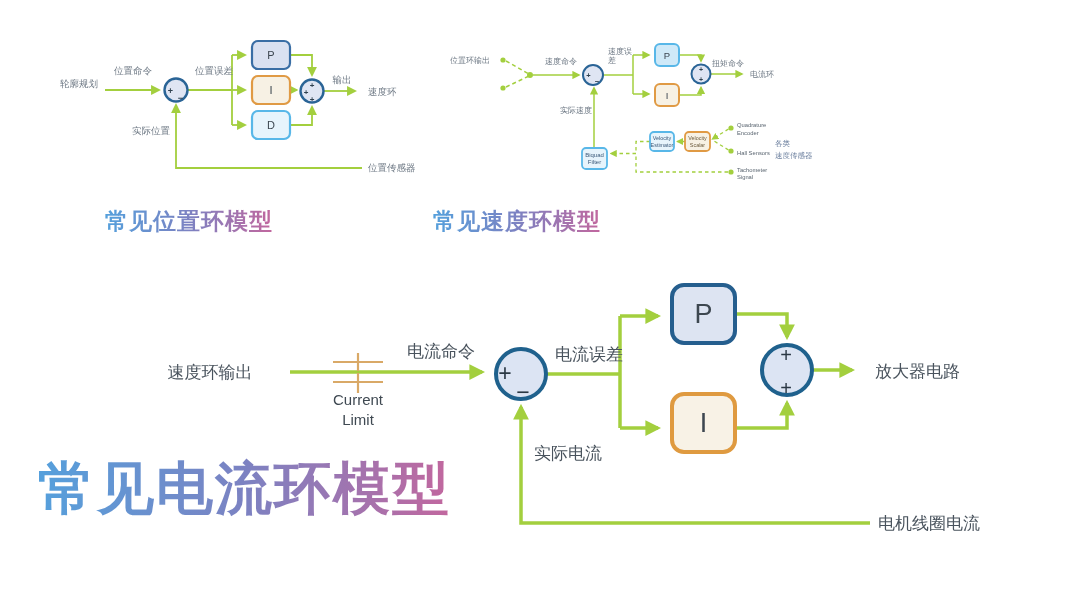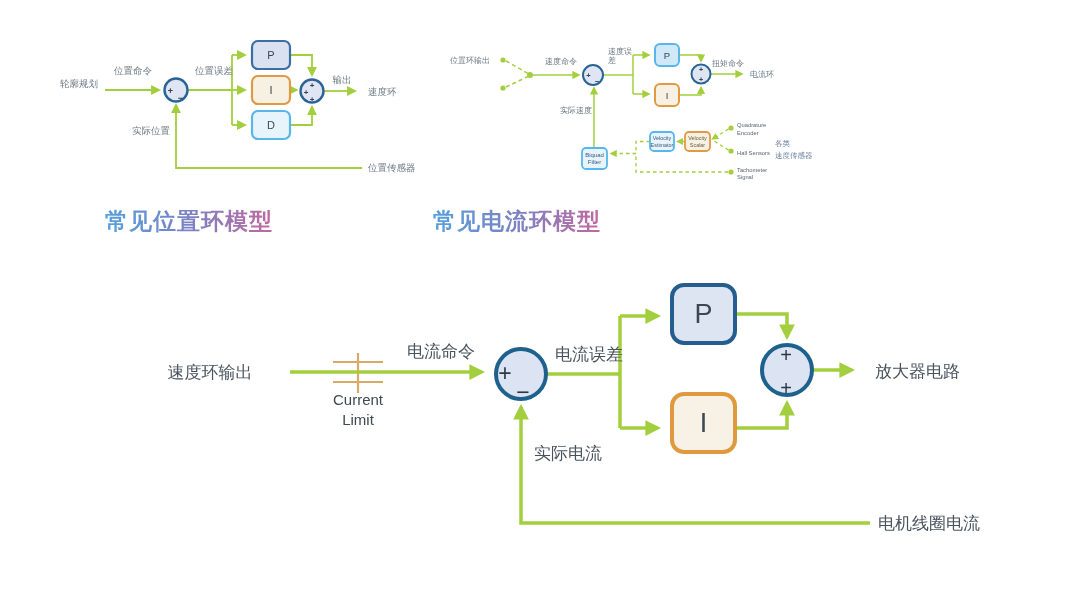--- a/index.html
+++ b/index.html
@@ -200,15 +200,16 @@
       <text x="745" y="99">放大器电路</text>
       <text x="748" y="251">电机线圈电流</text>
     </g>
     <g fill="#3f4952" font-size="15" text-anchor="middle">
       <text x="228" y="127">Current</text>
       <text x="228" y="147">Limit</text>
     </g>
   </svg>
 
   <div class="grad-title t-small">常见位置环模型</div>
-  <div class="grad-title t-small2">常见电流环模型</div>
+  <div class="grad-title t-small2">常见速度环模型</div>
+  <div class="grad-title t-big">常见电流环模型</div>
 
 </div>
 
 </body></html>

